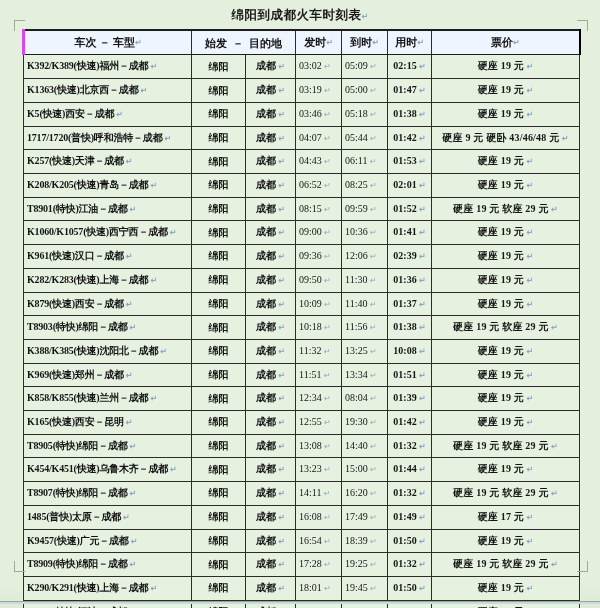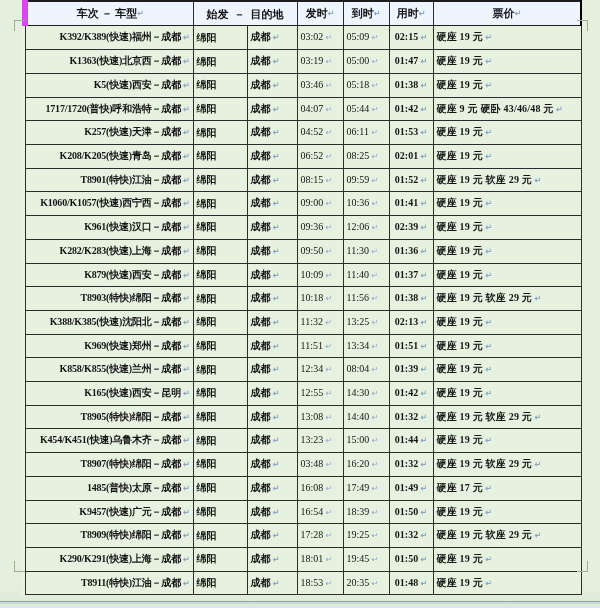--- a/index.html
+++ b/index.html
@@ -55,55 +55,55 @@
     font-family: "Liberation Serif", "DejaVu Serif", serif;
   }
   table.sched thead th {
     background: #eef5ff;
     text-align: center;
     font-weight: bold;
     font-size: 11px;
     border-top: 2px solid #1d1d1d;
     border-bottom: 1.6px solid #1d1d1d;
   }
-  table.sched thead th.hdr-train { border-left: 6px solid #d946ef; }
+  table.sched thead th.hdr-train { border-left: 3px solid #d946ef; }
   table.sched thead th.hdr-fare { border-right: 2px solid #000000; }
 
   col.c-train  { width: 168px; }
   col.c-from   { width: 54px;  }
   col.c-to     { width: 50px;  }
   col.c-dep    { width: 46px;  }
   col.c-arr    { width: 46px;  }
   col.c-dur    { width: 44px;  }
   col.c-fare   { width: 148px; }
 
   td.cell-train {
-    text-align: right;
+    text-align: left;
     font-weight: bold;
     letter-spacing: -0.2px;
     border-left: 2px solid #1d1d1d;
     padding-left: 5px;
   }
   td.cell-from, td.cell-to {
-    text-align: left;
+    text-align: center;
     font-weight: bold;
   }
   td.cell-dep, td.cell-arr {
     color: #4a4a4a;
     font-family: "Liberation Mono", "DejaVu Sans Mono", monospace;
     font-size: 9.5px;
   }
   td.cell-dur {
     text-align: center;
     font-weight: bold;
     font-family: "Liberation Mono", "DejaVu Sans Mono", monospace;
     font-size: 9.5px;
   }
   td.cell-fare {
-    text-align: left;
+    text-align: center;
     font-weight: bold;
     border-right: 2px solid #1d1d1d;
     padding-left: 4px;
     letter-spacing: 0.2px;
   }
   .pilcrow {
     color: #8aa8c8;
     font-size: 8px;
     font-family: "Liberation Sans", sans-serif;
     vertical-align: middle;
@@ -127,20 +127,23 @@
     left: 0; bottom: 4px;
     width: 600px; height: 3px;
     background: linear-gradient(to bottom, #8fae7e 0%, #8fae7e 45%, #c9d9e8 46%, #c9d9e8 100%);
   }
 </style>
 </head>
 <body>
 
 <div class="page">
 
+  <div class="doc-title">
+    <span>绵阳到成都火车时刻表</span><span class="pilcrow">↵</span>
+  </div>
 
   <div class="table-wrap">
     <table class="sched">
       <colgroup>
         <col class="c-train">
           <col class="c-from">
           <col class="c-to">
         <col class="c-dep">
           <col class="c-arr">
           <col class="c-dur">
@@ -190,21 +193,21 @@
             <td class="cell-to"><span>成都</span><span class="pilcrow"> ↵</span></td>
             <td class="cell-dep"><span>04:07</span><span class="pilcrow"> ↵</span></td>
             <td class="cell-arr"><span>05:44</span><span class="pilcrow"> ↵</span></td>
             <td class="cell-dur"><span>01:42</span><span class="pilcrow"> ↵</span></td>
             <td class="cell-fare"><span>硬座 9 元  硬卧 43/46/48 元</span><span class="pilcrow"> ↵</span></td>
           </tr>
           <tr>
             <td class="cell-train"><span>K257(快速)天津－成都</span><span class="pilcrow"> ↵</span></td>
             <td class="cell-from"><span>绵阳</span></td>
             <td class="cell-to"><span>成都</span><span class="pilcrow"> ↵</span></td>
-            <td class="cell-dep"><span>04:52</span><span class="pilcrow"> ↵</span></td>
+            <td class="cell-dep"><span>04:43</span><span class="pilcrow"> ↵</span></td>
             <td class="cell-arr"><span>06:11</span><span class="pilcrow"> ↵</span></td>
             <td class="cell-dur"><span>01:53</span><span class="pilcrow"> ↵</span></td>
             <td class="cell-fare"><span>硬座 19 元</span><span class="pilcrow"> ↵</span></td>
           </tr>
           <tr>
             <td class="cell-train"><span>K208/K205(快速)青岛－成都</span><span class="pilcrow"> ↵</span></td>
             <td class="cell-from"><span>绵阳</span></td>
             <td class="cell-to"><span>成都</span><span class="pilcrow"> ↵</span></td>
             <td class="cell-dep"><span>06:52</span><span class="pilcrow"> ↵</span></td>
             <td class="cell-arr"><span>08:25</span><span class="pilcrow"> ↵</span></td>
@@ -264,21 +267,21 @@
             <td class="cell-arr"><span>11:56</span><span class="pilcrow"> ↵</span></td>
             <td class="cell-dur"><span>01:38</span><span class="pilcrow"> ↵</span></td>
             <td class="cell-fare"><span>硬座 19 元  软座 29 元</span><span class="pilcrow"> ↵</span></td>
           </tr>
           <tr>
             <td class="cell-train"><span>K388/K385(快速)沈阳北－成都</span><span class="pilcrow"> ↵</span></td>
             <td class="cell-from"><span>绵阳</span></td>
             <td class="cell-to"><span>成都</span><span class="pilcrow"> ↵</span></td>
             <td class="cell-dep"><span>11:32</span><span class="pilcrow"> ↵</span></td>
             <td class="cell-arr"><span>13:25</span><span class="pilcrow"> ↵</span></td>
-            <td class="cell-dur"><span>02:13</span><span class="pilcrow"> ↵</span></td>
+            <td class="cell-dur"><span>10:08</span><span class="pilcrow"> ↵</span></td>
             <td class="cell-fare"><span>硬座 19 元</span><span class="pilcrow"> ↵</span></td>
           </tr>
           <tr>
             <td class="cell-train"><span>K969(快速)郑州－成都</span><span class="pilcrow"> ↵</span></td>
             <td class="cell-from"><span>绵阳</span></td>
             <td class="cell-to"><span>成都</span><span class="pilcrow"> ↵</span></td>
             <td class="cell-dep"><span>11:51</span><span class="pilcrow"> ↵</span></td>
             <td class="cell-arr"><span>13:34</span><span class="pilcrow"> ↵</span></td>
             <td class="cell-dur"><span>01:51</span><span class="pilcrow"> ↵</span></td>
             <td class="cell-fare"><span>硬座 19 元</span><span class="pilcrow"> ↵</span></td>
@@ -290,21 +293,21 @@
             <td class="cell-dep"><span>12:34</span><span class="pilcrow"> ↵</span></td>
             <td class="cell-arr"><span>08:04</span><span class="pilcrow"> ↵</span></td>
             <td class="cell-dur"><span>01:39</span><span class="pilcrow"> ↵</span></td>
             <td class="cell-fare"><span>硬座 19 元</span><span class="pilcrow"> ↵</span></td>
           </tr>
           <tr>
             <td class="cell-train"><span>K165(快速)西安－昆明</span><span class="pilcrow"> ↵</span></td>
             <td class="cell-from"><span>绵阳</span></td>
             <td class="cell-to"><span>成都</span><span class="pilcrow"> ↵</span></td>
             <td class="cell-dep"><span>12:55</span><span class="pilcrow"> ↵</span></td>
-            <td class="cell-arr"><span>14:30</span><span class="pilcrow"> ↵</span></td>
+            <td class="cell-arr"><span>19:30</span><span class="pilcrow"> ↵</span></td>
             <td class="cell-dur"><span>01:42</span><span class="pilcrow"> ↵</span></td>
             <td class="cell-fare"><span>硬座 19 元</span><span class="pilcrow"> ↵</span></td>
           </tr>
           <tr>
             <td class="cell-train"><span>T8905(特快)绵阳－成都</span><span class="pilcrow"> ↵</span></td>
             <td class="cell-from"><span>绵阳</span></td>
             <td class="cell-to"><span>成都</span><span class="pilcrow"> ↵</span></td>
             <td class="cell-dep"><span>13:08</span><span class="pilcrow"> ↵</span></td>
             <td class="cell-arr"><span>14:40</span><span class="pilcrow"> ↵</span></td>
             <td class="cell-dur"><span>01:32</span><span class="pilcrow"> ↵</span></td>
@@ -316,21 +319,21 @@
             <td class="cell-to"><span>成都</span><span class="pilcrow"> ↵</span></td>
             <td class="cell-dep"><span>13:23</span><span class="pilcrow"> ↵</span></td>
             <td class="cell-arr"><span>15:00</span><span class="pilcrow"> ↵</span></td>
             <td class="cell-dur"><span>01:44</span><span class="pilcrow"> ↵</span></td>
             <td class="cell-fare"><span>硬座 19 元</span><span class="pilcrow"> ↵</span></td>
           </tr>
           <tr>
             <td class="cell-train"><span>T8907(特快)绵阳－成都</span><span class="pilcrow"> ↵</span></td>
             <td class="cell-from"><span>绵阳</span></td>
             <td class="cell-to"><span>成都</span><span class="pilcrow"> ↵</span></td>
-            <td class="cell-dep"><span>03:48</span><span class="pilcrow"> ↵</span></td>
+            <td class="cell-dep"><span>14:11</span><span class="pilcrow"> ↵</span></td>
             <td class="cell-arr"><span>16:20</span><span class="pilcrow"> ↵</span></td>
             <td class="cell-dur"><span>01:32</span><span class="pilcrow"> ↵</span></td>
             <td class="cell-fare"><span>硬座 19 元  软座 29 元</span><span class="pilcrow"> ↵</span></td>
           </tr>
           <tr>
             <td class="cell-train"><span>1485(普快)太原－成都</span><span class="pilcrow"> ↵</span></td>
             <td class="cell-from"><span>绵阳</span></td>
             <td class="cell-to"><span>成都</span><span class="pilcrow"> ↵</span></td>
             <td class="cell-dep"><span>16:08</span><span class="pilcrow"> ↵</span></td>
             <td class="cell-arr"><span>17:49</span><span class="pilcrow"> ↵</span></td>

